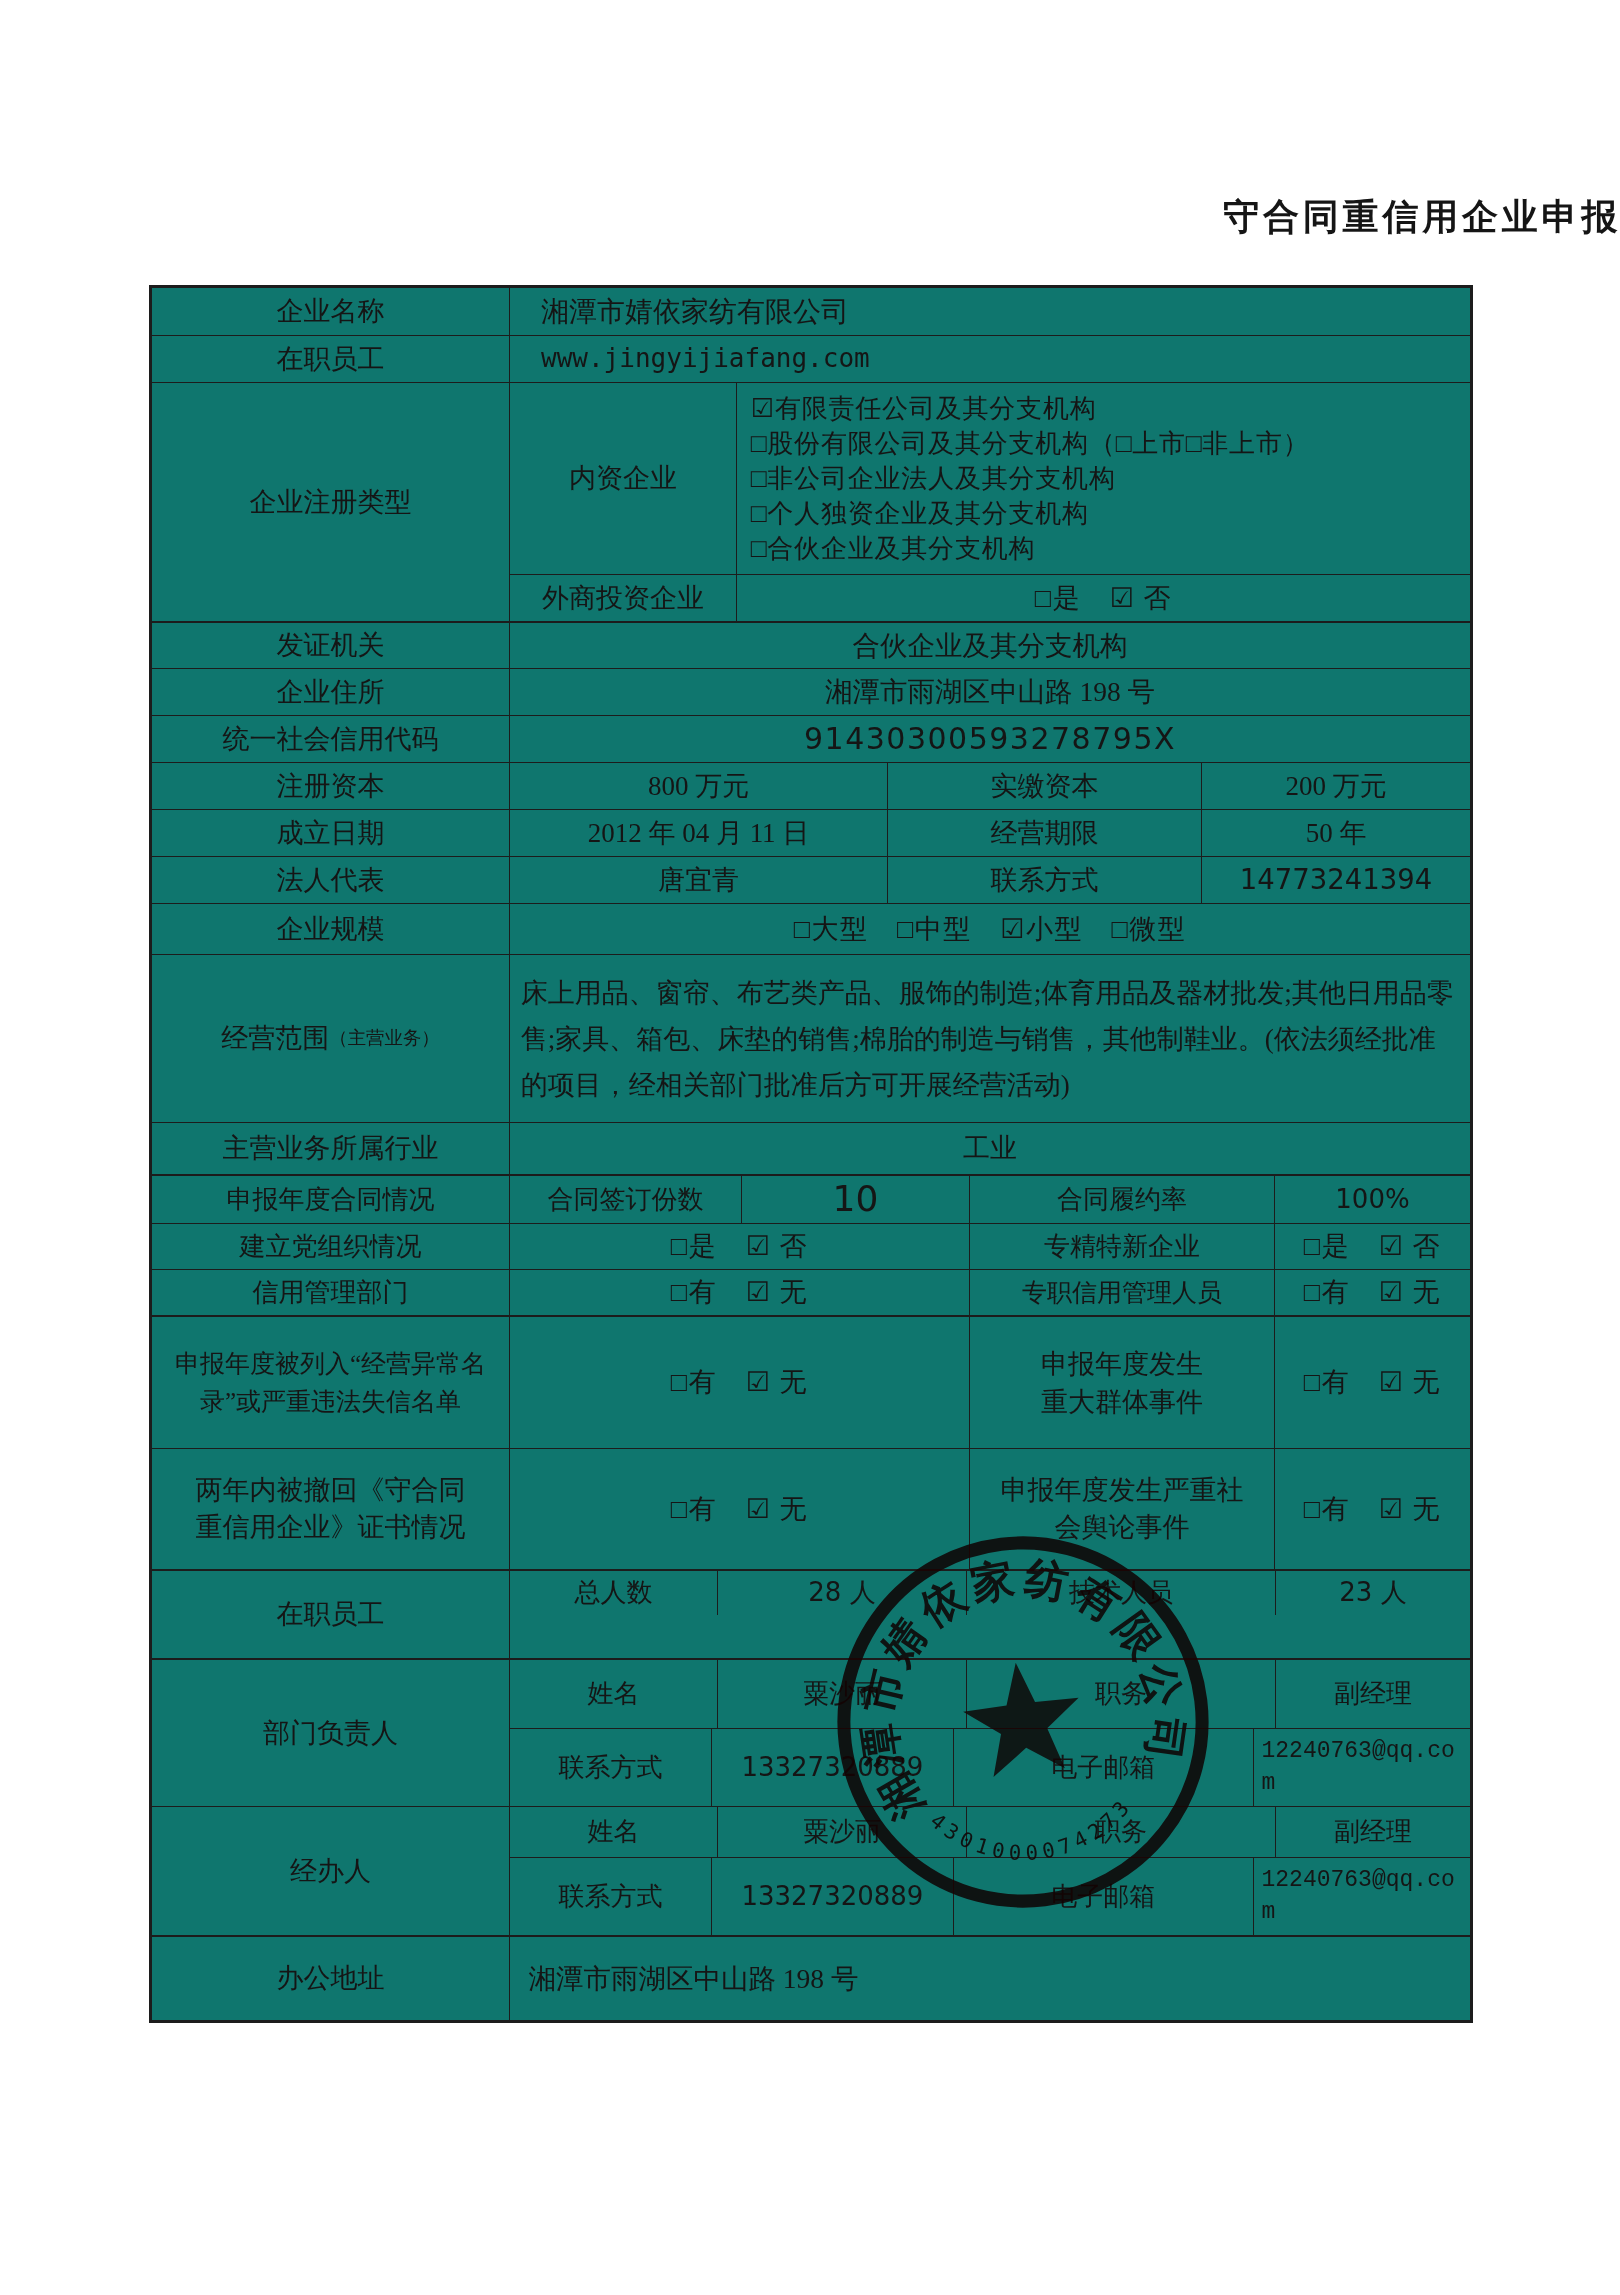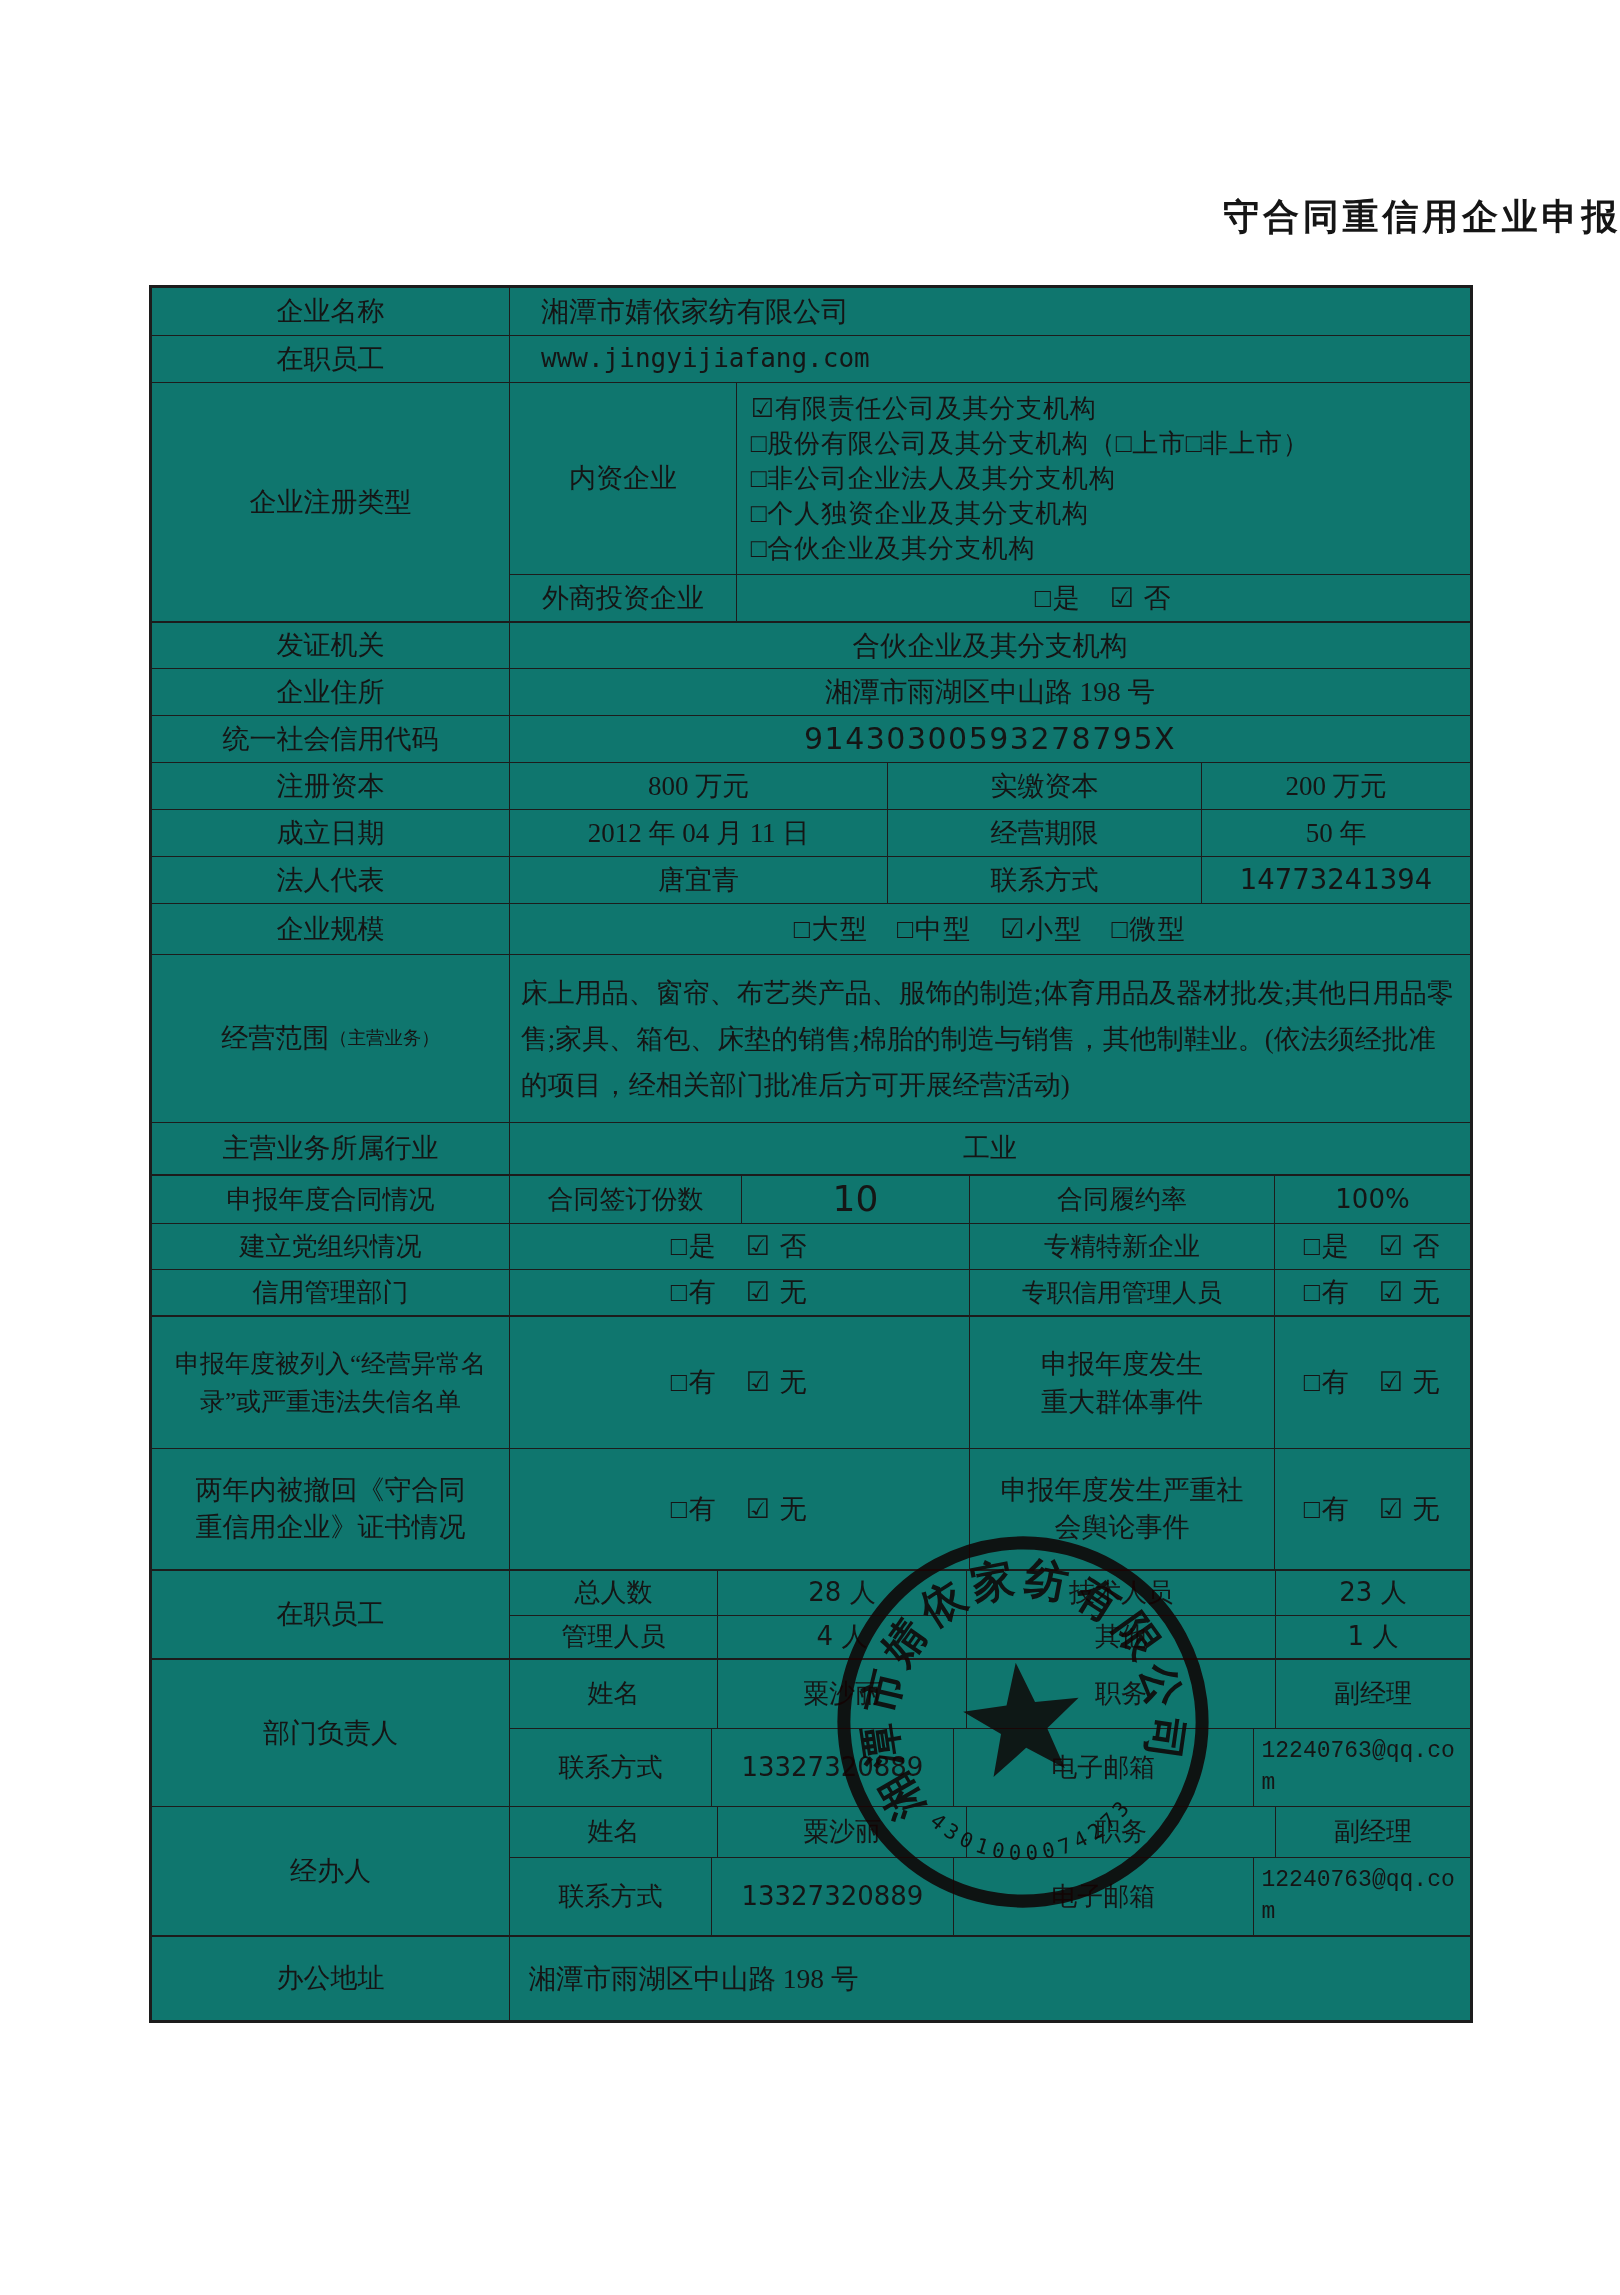--- a/index.html
+++ b/index.html
@@ -188,26 +188,20 @@
 
     <div class="row t3" style="height:89px">
       <div class="c label">在职员工</div>
       <div class="col fill">
         <div class="sub" style="height:44px">
           <div class="c" style="width:207px;font-size:26px">总人数</div>
           <div class="c sans" style="width:249px;font-size:26px">28 人</div>
           <div class="c" style="width:309px;font-size:26px">技术人员</div>
           <div class="c fill sans" style="font-size:26px">23 人</div>
         </div>
-        <div class="sub" style="height:44px">
-          <div class="c" style="width:207px;font-size:26px">管理人员</div>
-          <div class="c sans" style="width:249px;font-size:26px">4 人</div>
-          <div class="c" style="width:309px;font-size:26px">其他</div>
-          <div class="c fill sans" style="font-size:26px">1 人</div>
-        </div>
       </div>
     </div>
 
     <div class="row t3" style="height:148px">
       <div class="c label">部门负责人</div>
       <div class="col fill">
         <div class="sub" style="height:68px">
           <div class="c" style="width:207px;font-size:26px">姓名</div>
           <div class="c" style="width:249px;font-size:26px">粟沙丽</div>
           <div class="c" style="width:309px;font-size:26px">职务</div>

